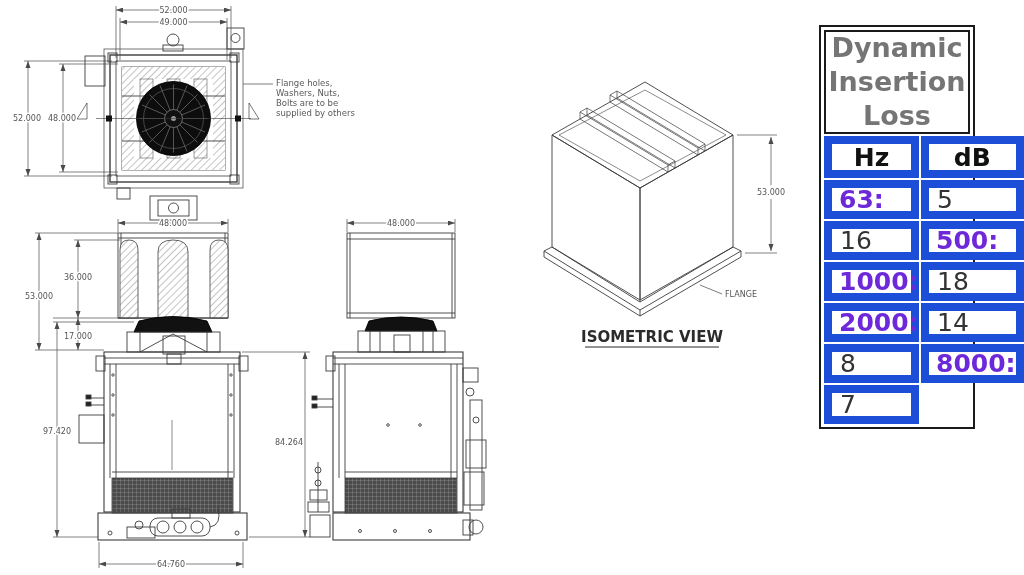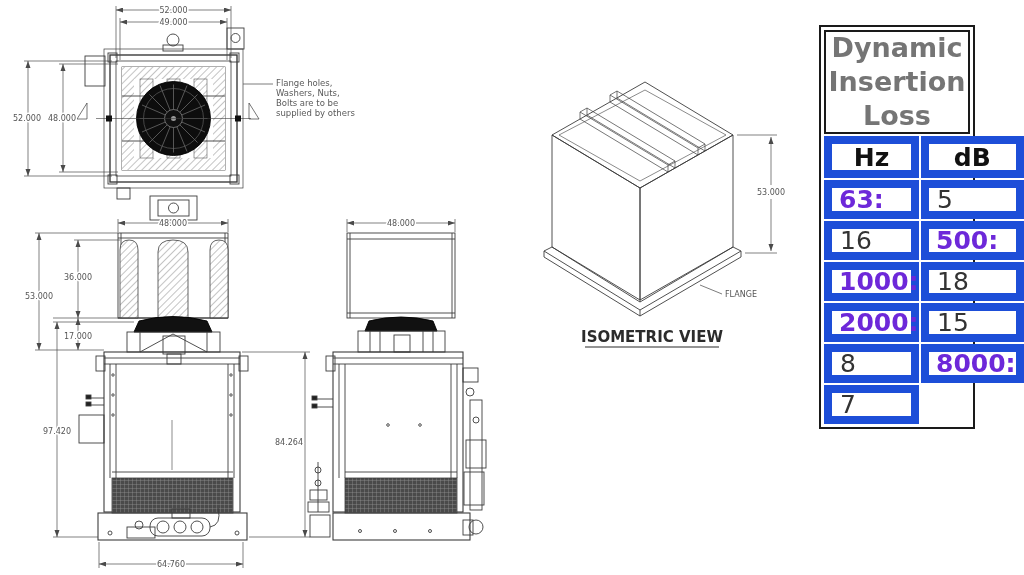--- a/index.html
+++ b/index.html
@@ -357,18 +357,18 @@
     <div class="dil-cell dil-h">Hz</div>
     <div class="dil-cell dil-h">dB</div>
 
     <div class="dil-cell dil-hz">63:</div>
     <div class="dil-cell dil-db">5</div>
     <div class="dil-cell dil-db">16</div>
     <div class="dil-cell dil-hz">500:</div>
     <div class="dil-cell dil-hz">1000:</div>
     <div class="dil-cell dil-db">18</div>
     <div class="dil-cell dil-hz">2000:</div>
-    <div class="dil-cell dil-db">15</div>
+    <div class="dil-cell dil-db">14</div>
     <div class="dil-cell dil-db">8</div>
     <div class="dil-cell dil-hz">8000:</div>
     <div class="dil-cell dil-db">7</div>
   </div>
 </div>
 
 </body></html>

